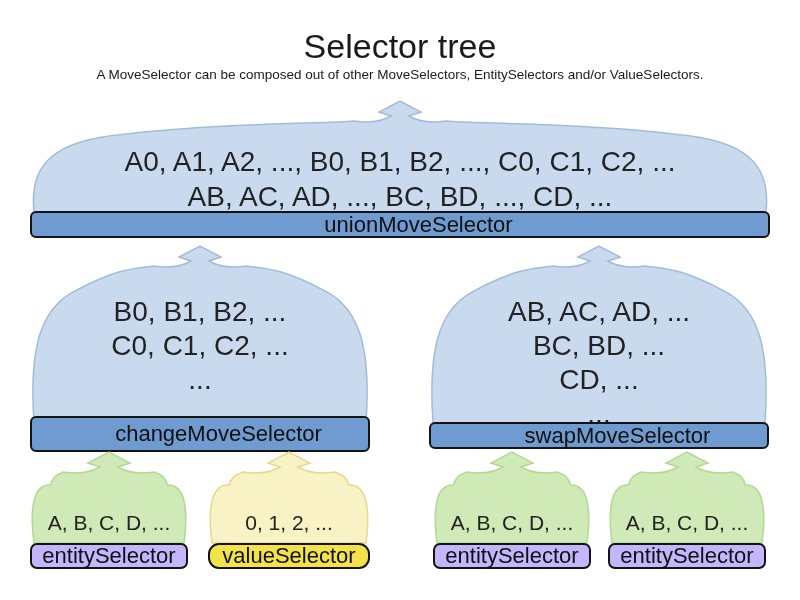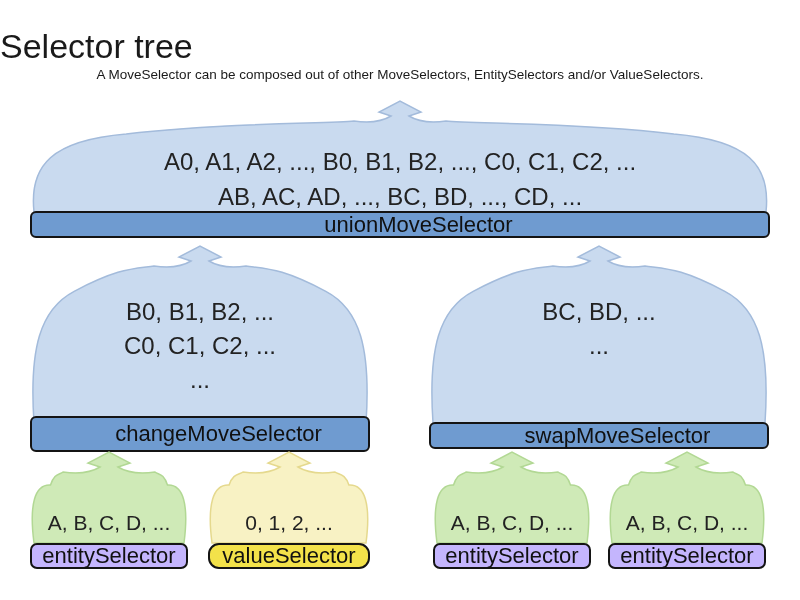--- a/index.html
+++ b/index.html
@@ -2,33 +2,33 @@
 <html><head>
 <meta charset="utf-8">
 <style>
   html,body{margin:0;padding:0;background:#ffffff;}
   .canvas{
     position:relative;width:800px;height:600px;overflow:hidden;background:#ffffff;
     font-family:"Liberation Sans","DejaVu Sans",sans-serif;color:#1f1f1f;
   }
   .abs{position:absolute;}
   .title{
-    left:0;top:26px;width:800px;
+    left:0;top:26px;width:800px;text-align:center;
     font-size:34px;line-height:40px;color:#1a1a1a;
   }
   .subtitle{
     left:0;top:66px;width:800px;text-align:center;
     font-size:13.5px;line-height:18px;color:#1a1a1a;
   }
   svg.dome{display:block;overflow:visible;}
   svg.dome path{stroke-width:1.5;}
   svg.dome.blue   path{fill:#c9daef;stroke:#a3bbdb;}
   svg.dome.green  path{fill:#cfeab7;stroke:#b2d894;}
   svg.dome.yellow path{fill:#f8f2c4;stroke:#e5d98e;}
-  .lines{text-align:center;font-size:24px;color:#222222;}
+  .lines{text-align:center;font-size:28px;color:#222222;}
   .lines.small{font-size:21px;}
   .bar{
     box-sizing:border-box;border:2px solid #141414;border-radius:6px;
     display:flex;align-items:center;justify-content:center;
     font-size:22px;color:#101010;white-space:nowrap;
   }
   .bar.blue-bar{background:#6f9bd0;padding-left:37px;}
   .bar.green-bar{background:#c4b5fd;border-radius:7px;}
   .bar.yellow-bar{background:#f3e24a;border-radius:11px;}
 </style>
@@ -60,21 +60,23 @@
     <div>...</div>
   </div>
   <div class="abs bar blue-bar" style="left:30px;top:416px;width:340px;height:36px">
     <span>changeMoveSelector</span>
   </div>
 
   <svg class="abs dome blue" style="left:429px;top:245px" width="340" height="178" viewBox="0 0 340 178">
       <path d="M 4 178 C -1 103.2 10.2 64.1 44.2 46.3 C 88.4 23.1 102 24 124 21 C 139 23 153 21 161 16 L 149 12 L 170 1 L 191 12 L 179 16 C 187 21 201 23 216 21 C 238 24 251.6 23.1 295.8 46.3 C 329.8 64.1 341 103.2 336 178 Z"></path>
     </svg>
   <div class="abs lines" style="left:429px;top:295px;width:340px;line-height:34px">
+    <div>AB, AC, AD, ...</div>
     <div>BC, BD, ...</div>
+    <div>CD, ...</div>
     <div>...</div>
   </div>
   <div class="abs bar blue-bar" style="left:429px;top:422px;width:340px;height:27px">
     <span>swapMoveSelector</span>
   </div>
 
   <svg class="abs dome green" style="left:30px;top:451px" width="158" height="92" viewBox="0 0 158 92">
       <path d="M 4 92 C -1 53.4 4.7 33.1 20.5 34 C 24.5 22 29 24 33 21 C 48 23 62 21 70 16 L 58 12 L 79 1 L 100 12 L 88 16 C 96 21 110 23 125 21 C 129 24 133.5 22 137.5 34 C 153.3 33.1 159 53.4 154 92 Z"></path>
     </svg>
   <div class="abs lines small" style="left:30px;top:510px;width:158px;line-height:26px">

